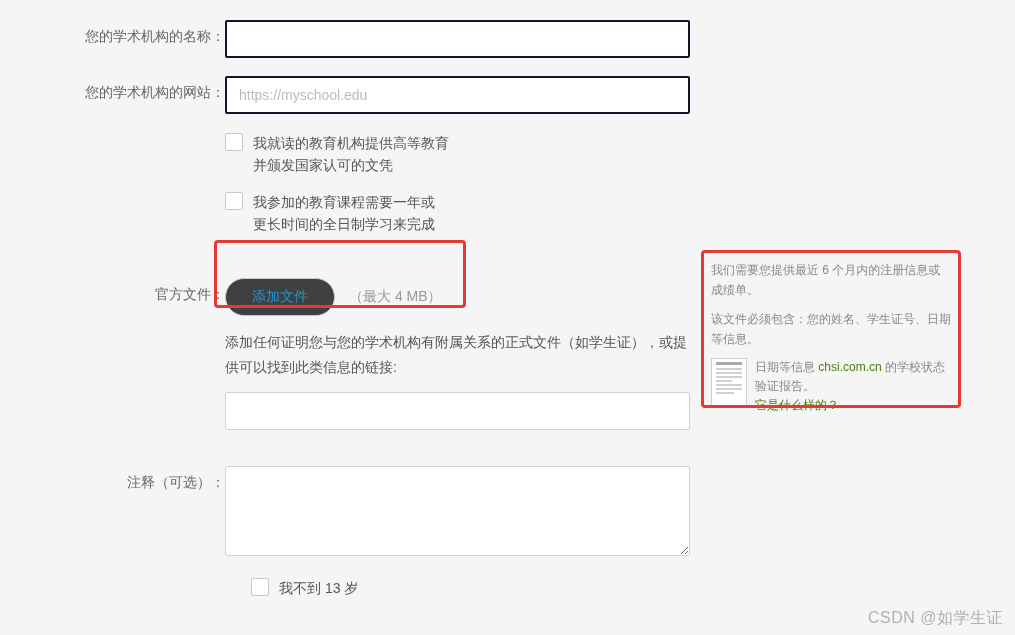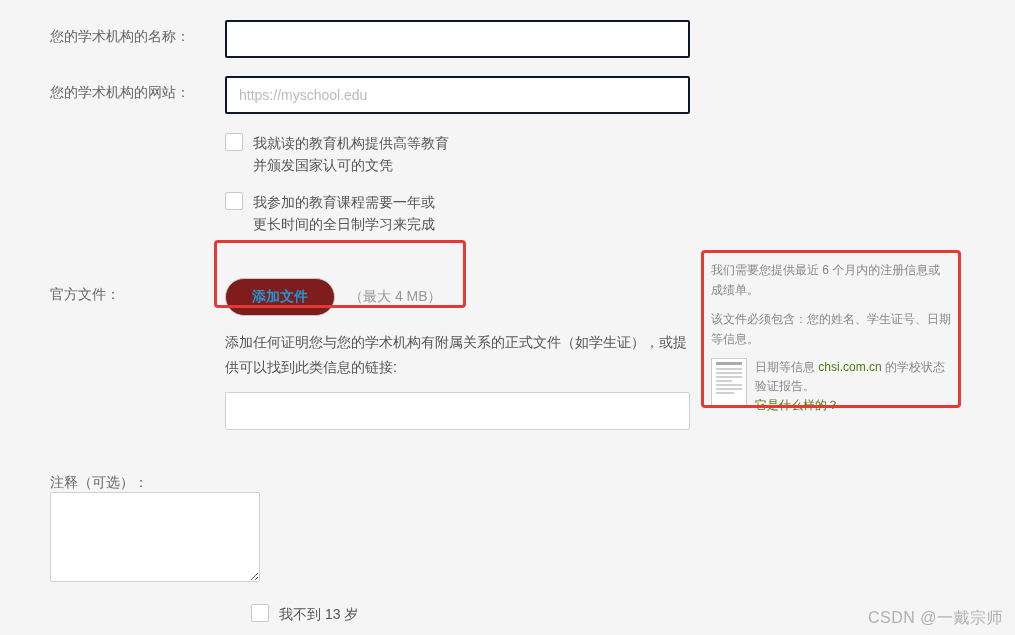--- a/index.html
+++ b/index.html
@@ -16,21 +16,21 @@
       padding: 20px 0 0 0;
     }
     .form-row {
       display: flex;
       align-items: flex-start;
       margin-bottom: 18px;
       padding: 0 50px;
     }
     .form-label {
       width: 175px;
-      text-align: left;
+      text-align: right;
       color: #666;
       padding-top: 8px;
       flex-shrink: 0;
     }
     .form-field {
       flex: 1;
       max-width: 465px;
     }
     .text-input {
       width: 100%;
@@ -76,28 +76,27 @@
       color: #555;
       line-height: 1.6;
     }
     .add-file-section {
       display: flex;
       align-items: center;
       margin-bottom: 14px;
     }
     .add-file-btn {
       border: 1px solid #c8c8c8;
-      background: #7f1d1d;
+      background: #404040;
       color: #2196d4;
       padding: 9px 26px;
       border-radius: 20px;
       font-size: 14px;
       cursor: pointer;
       margin-right: 14px;
-      font-weight: bold;
     }
     .file-size-hint {
       color: #999;
     }
     .file-description {
       color: #555;
       line-height: 1.8;
       margin-bottom: 12px;
     }
     .link-input {
@@ -226,21 +225,21 @@
     <div class="form-field">
       <div class="add-file-section">
         <button class="add-file-btn">添加文件</button>
         <span class="file-size-hint">（最大 4 MB）</span>
       </div>
       <div class="file-description">添加任何证明您与您的学术机构有附属关系的正式文件（如学生证），或提供可以找到此类信息的链接:</div>
       <input type="text" class="link-input" style="">
     </div>
   </div>
 
-  <div class="form-row" style="margin-top:36px;flex-direction:column;">
+  <div class="form-row" style="margin-top:36px;">
     <div class="form-label">注释（可选）：</div>
     <div class="form-field">
       <textarea class="textarea-input" style=""></textarea>
     </div>
   </div>
 
   <div class="form-row" style="margin-top:8px;">
     <div class="form-label"></div>
     <div class="form-field">
       <div class="checkbox-row" style="margin-bottom:0;padding-left:26px;">
@@ -269,13 +268,13 @@
     <div class="info-bottom-text">
       <span>日期等信息 </span><span class="link">chsi.com.cn</span><span> 的学校状态验证报告。</span><br>
       <span class="link">它是什么样的？</span>
     </div>
   </div>
 </div>
 
 <div class="highlight-box-left"></div>
 <div class="highlight-box-right"></div>
 
-<div class="watermark">CSDN @一戴宗师</div>
+<div class="watermark">CSDN @如学生证</div>
 
 </body></html>

